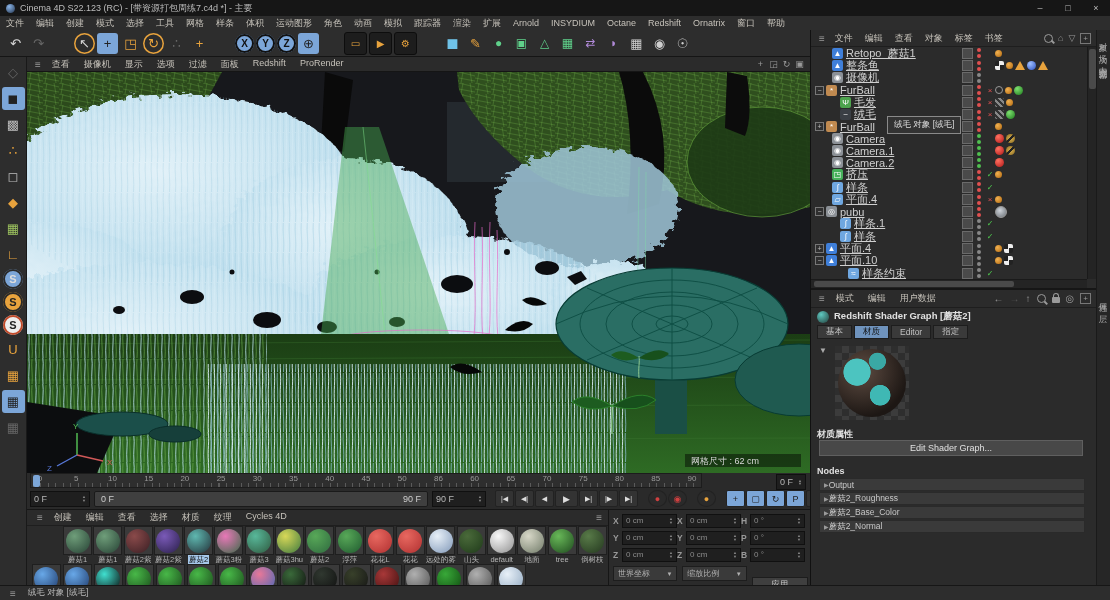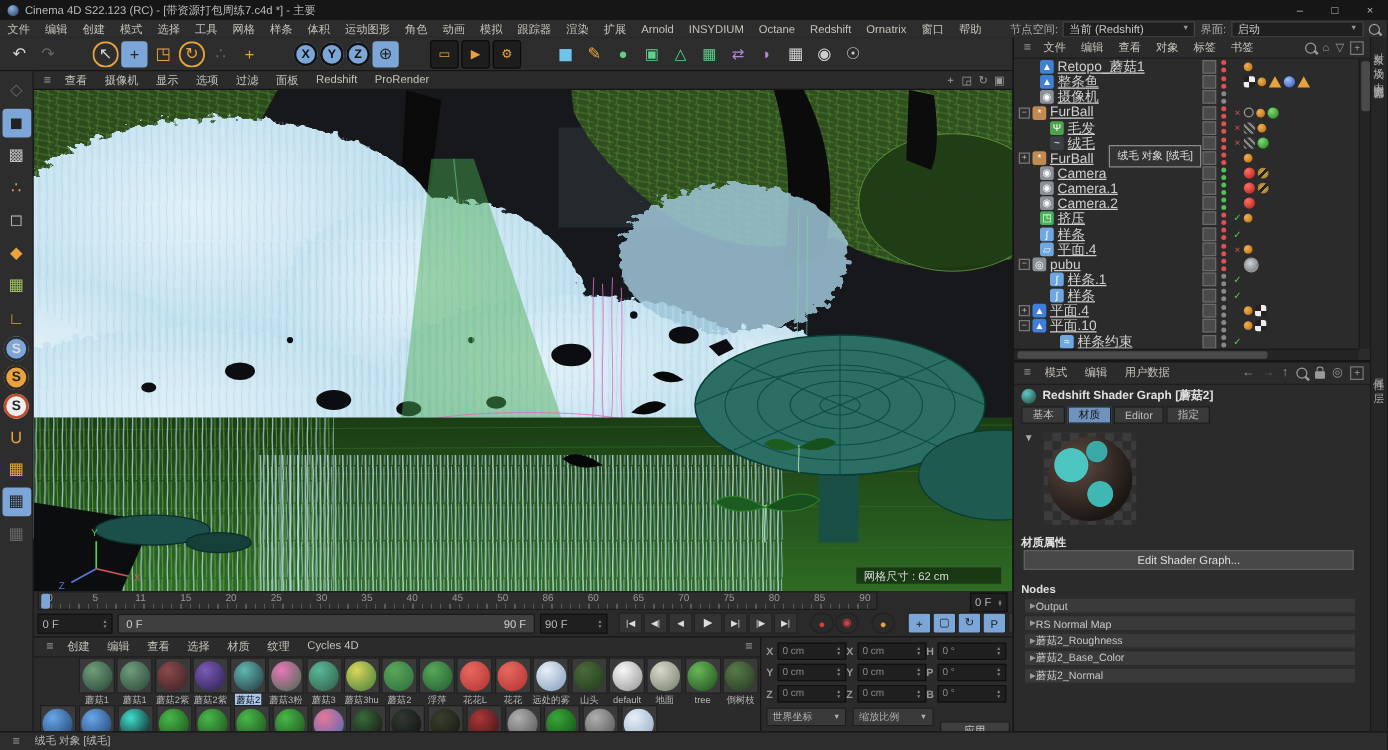--- a/index.html
+++ b/index.html
@@ -226,33 +226,20 @@
       <span class="mi">渲染</span>
       <span class="mi">扩展</span>
       <span class="mi">Arnold</span>
       <span class="mi">INSYDIUM</span>
       <span class="mi">Octane</span>
       <span class="mi">Redshift</span>
       <span class="mi">Ornatrix</span>
       <span class="mi">窗口</span>
       <span class="mi">帮助</span>
     </div>
-  <div id="menubar-right" class="abs" style="right:0;top:16px;height:14px;">
-    <span class="mlabel">节点空间:</span>
-    <span class="mdrop">
-        <span>当前 (Redshift)</span>
-        <span class="car">▼</span>
-      </span>
-    <span class="mlabel">界面:</span>
-    <span class="mdrop">
-        <span>启动</span>
-        <span class="car">▼</span>
-      </span>
-    <span class="sico"></span>
-  </div>
 
   <div id="toolbar" class="abs">
 
   <div class="tbtn">↶</div>
       <div class="tbtn dim">↷</div>
       <div class="tbtn sep"></div>
       <div class="tbtn ring">↖</div>
       <div class="tbtn act">+</div>
       <div class="tbtn or">◳</div>
       <div class="tbtn or ring">↻</div>
@@ -472,21 +459,21 @@
       </g>
     </svg>
   </div>
 
   <div id="timeline" class="abs">
     <div id="ruler">
       <div id="ticklabels">
 
       <span>0</span>
           <span>5</span>
-          <span>11</span>
+          <span>10</span>
           <span>15</span>
           <span>20</span>
           <span>25</span>
           <span>30</span>
           <span>35</span>
           <span>40</span>
           <span>45</span>
           <span>50</span>
           <span>86</span>
           <span>60</span>
@@ -1269,24 +1256,20 @@
       <div id="editbtn">Edit Shader Graph...</div>
       <div id="nodeslabel">Nodes</div>
       <div id="nodes">
 
           <div class="noderow">
             <span class="arr">▶</span>
             <span>Output</span>
           </div>
 
 
-          <div class="noderow">
-            <span class="arr">▶</span>
-            <span>RS Normal Map</span>
-          </div>
 
           <div class="noderow">
             <span class="arr">▶</span>
             <span>蘑菇2_Roughness</span>
           </div>
 
           <div class="noderow">
             <span class="arr">▶</span>
             <span>蘑菇2_Base_Color</span>
           </div>

